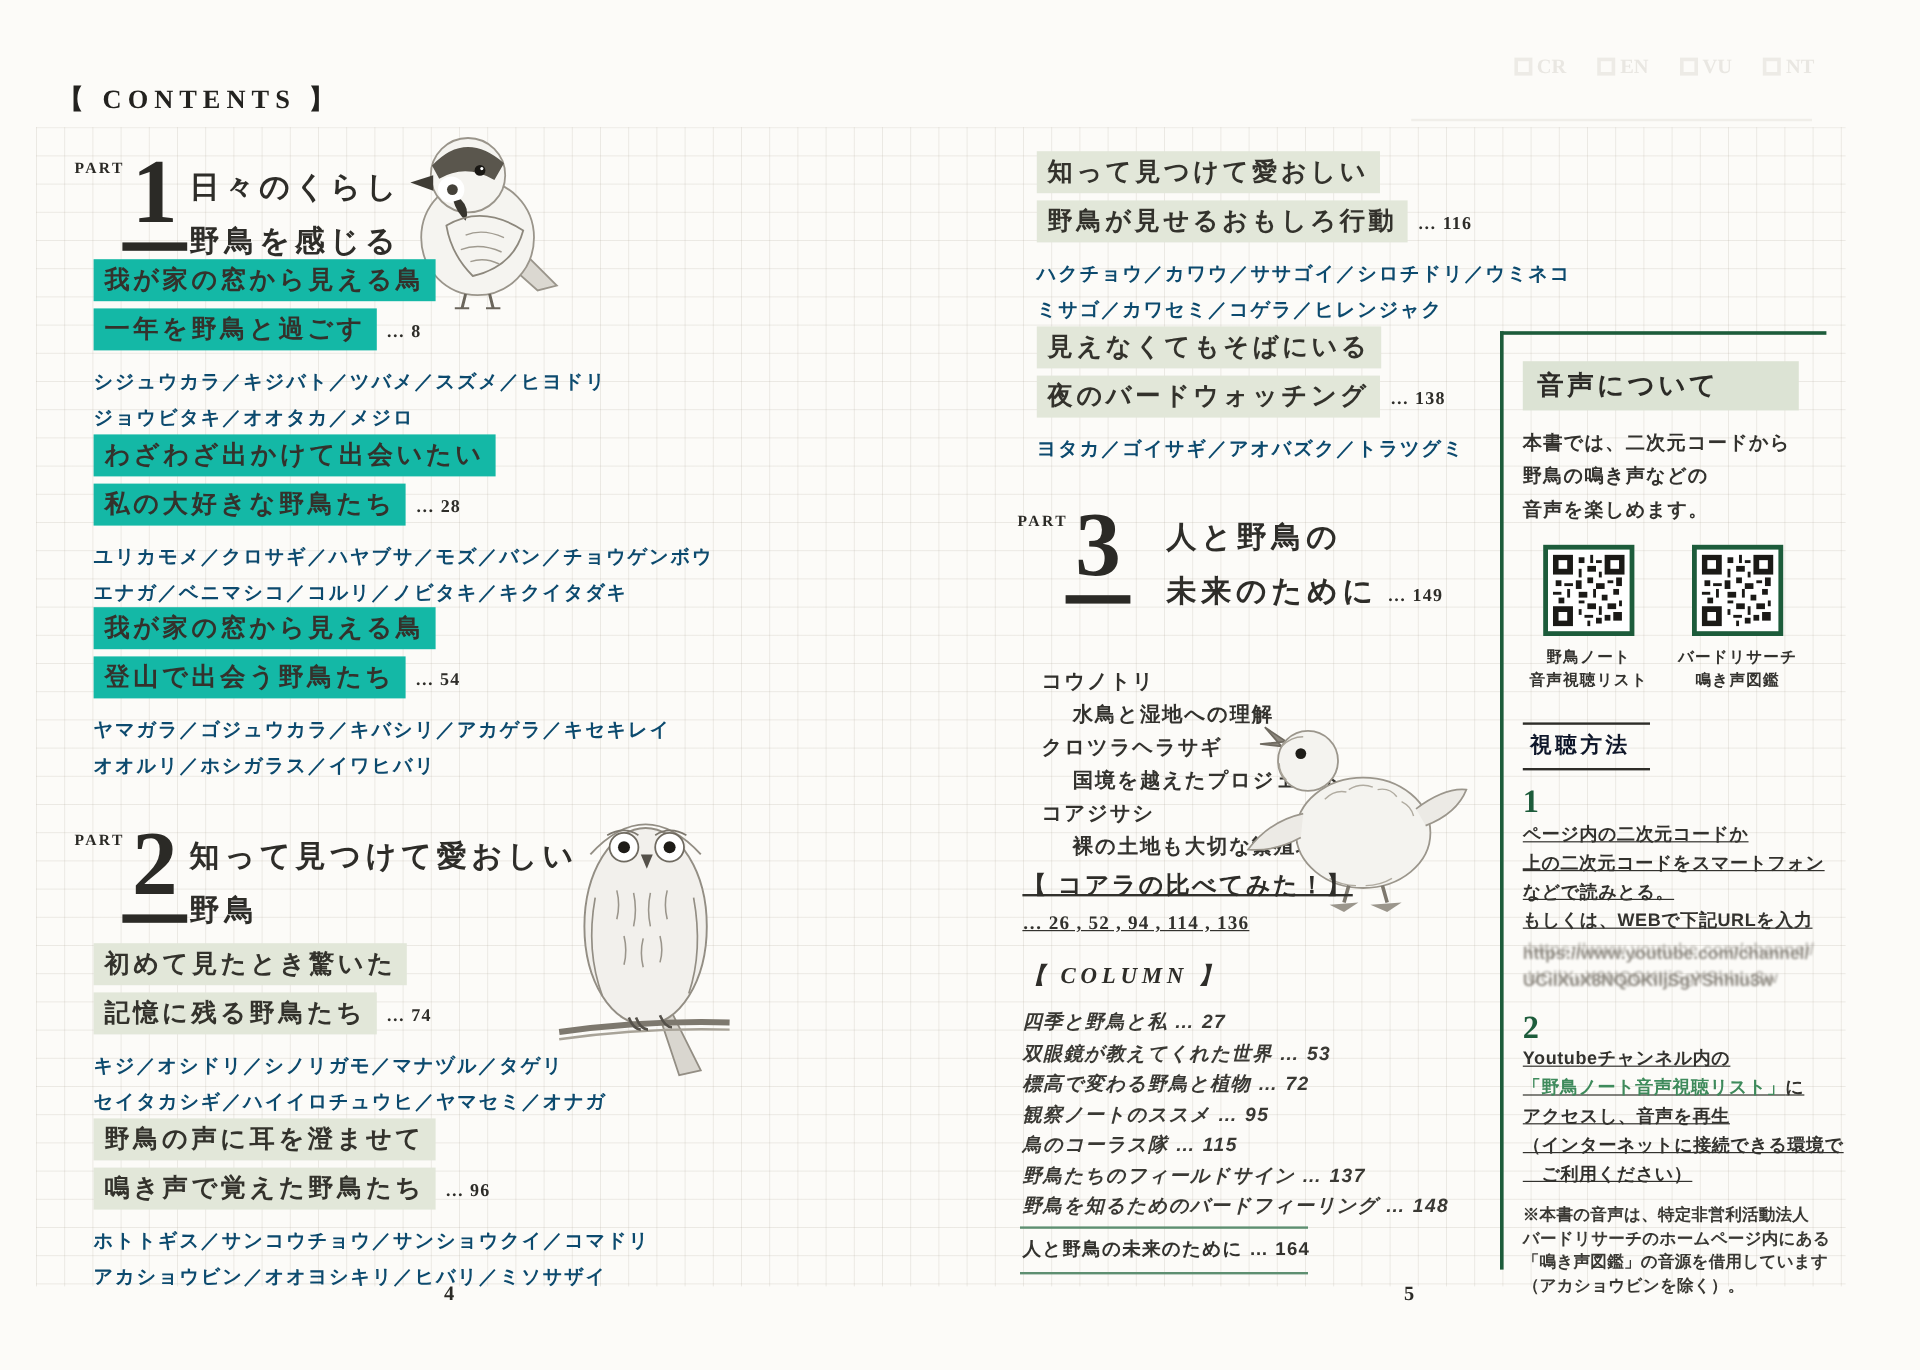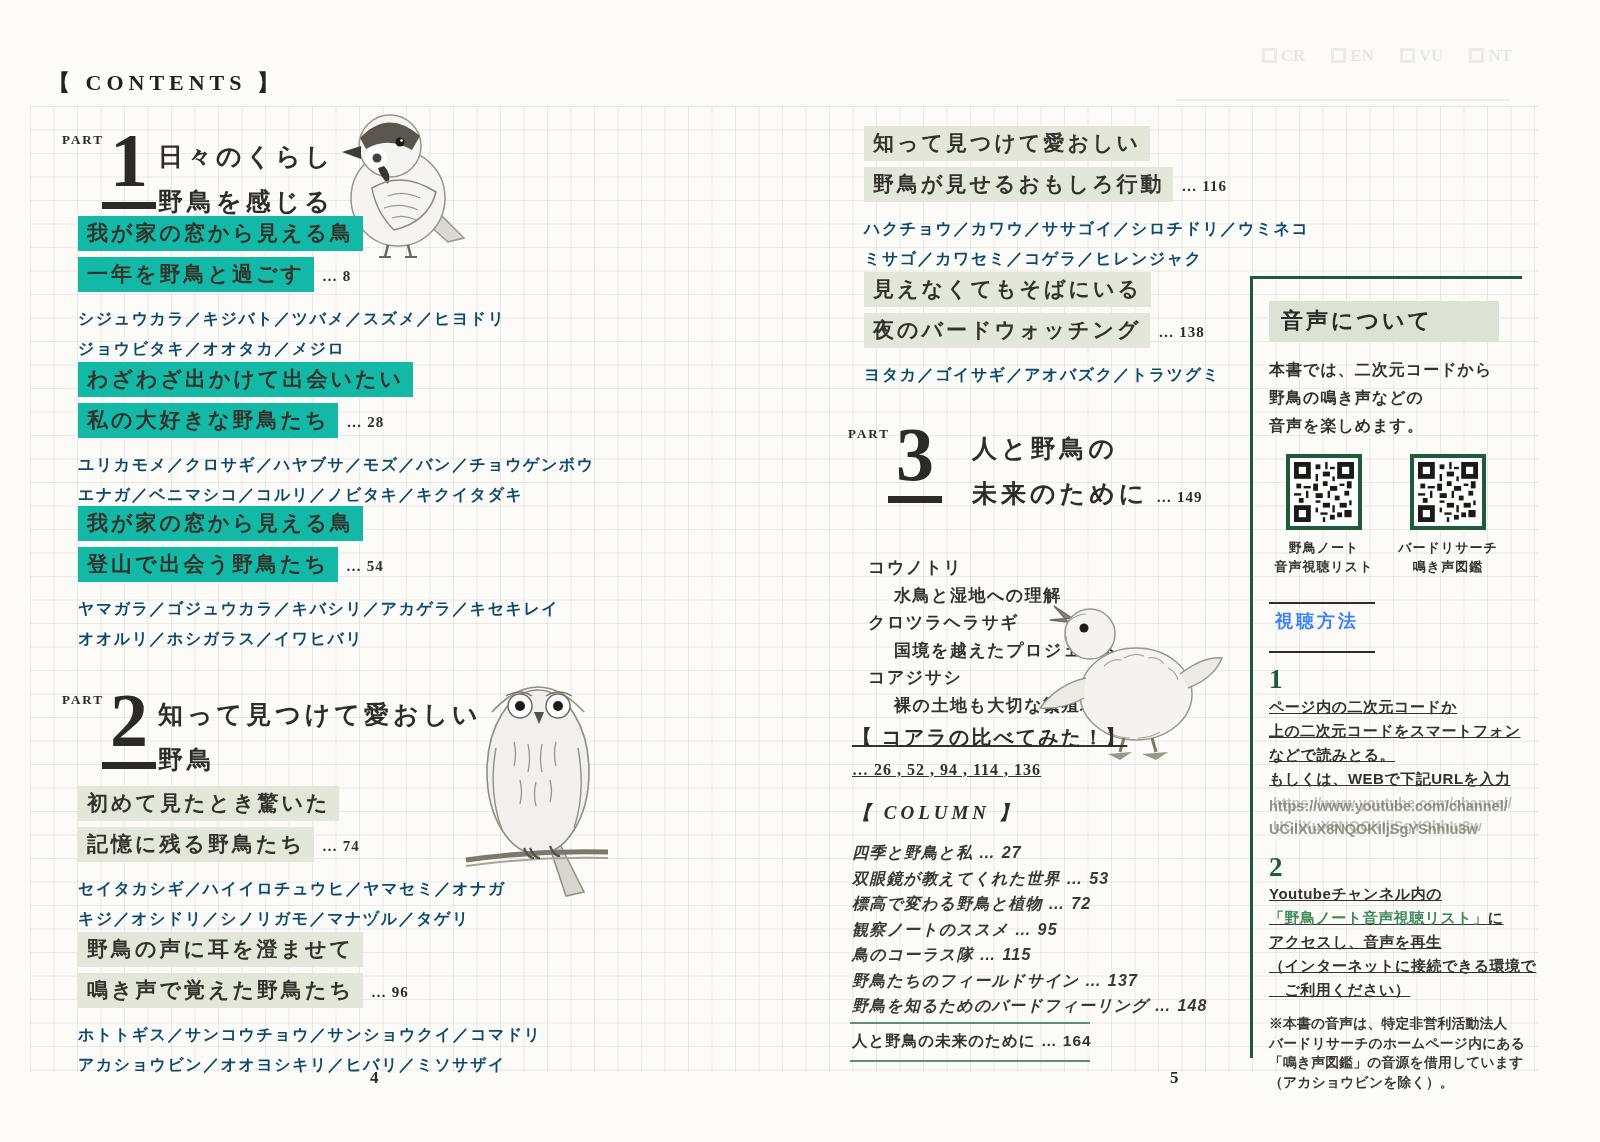--- a/index.html
+++ b/index.html
@@ -74,21 +74,21 @@
     border-top:3px solid #1d5c3b; border-left:3px solid #1d5c3b;
     padding:22px 0 0 16px;
   }
   .audio-title { display:block; width:230px; background:#dce3d4; padding:5px 10px 6px 12px; font-size:22px; font-weight:bold; letter-spacing:3px; color:#2c2b27; }
   .audio-intro { margin-top:14px; font-size:16px; font-weight:600; letter-spacing:1px; line-height:28px; color:#33322e; }
   .qr-row { margin-top:14px; display:flex; gap:14px; }
   .qr-fig { width:110px; text-align:center; }
   .qr-frame { width:76px; height:76px; margin:0 auto; border:4px solid #1d5c3b; background:#fff; padding:4px; }
   .qr-frame svg { width:100%; height:100%; display:block; }
   .qr-label { margin-top:8px; font-size:13px; font-weight:bold; letter-spacing:1px; line-height:19px; color:#33322e; white-space:nowrap; }
-  .method-title { display:inline-block; margin-top:26px; border-top:2px solid #2e2d29; border-bottom:2px solid #2e2d29; padding:5px 16px 18px 6px; font-size:18px; font-weight:bold; letter-spacing:3px; color:#3b82f6; }
+  .method-title { display:inline-block; margin-top:26px; border-top:2px solid #2e2d29; border-bottom:2px solid #2e2d29; padding:5px 16px 7px 6px; font-size:18px; font-weight:bold; letter-spacing:3px; color:#0f172a; }
   .step-num { margin-top:12px; font-family:"Liberation Serif", serif; font-weight:bold; font-size:27px; color:#1d5c3b; line-height:1.1; }
   .step-text { font-size:15px; font-weight:600; letter-spacing:.5px; line-height:24px; color:#33322e; white-space:nowrap;text-decoration:underline; }
   .ghost-url { margin-top:4px; font-size:14.5px; font-weight:600; color:rgba(126,121,112,.8); line-height:23px; filter:blur(.7px); text-shadow:4px -3px 0 rgba(126,121,112,.45); white-space:nowrap; }
   .green-text { color:#3e8a5b; }
   .audio-note { margin-top:12px; font-size:13.8px; font-weight:600; letter-spacing:.2px; line-height:19.5px; color:#3a3934; white-space:nowrap; }
 
   .page-num { position:absolute; font-family:"Liberation Serif", serif; font-weight:bold; font-size:17px; color:#2b2a26; }
 
   .illus { position:absolute; }
 </style>
@@ -228,22 +228,22 @@
   <path d="M34,96 Q26,140 40,178 M116,96 Q124,140 112,176" fill="none" stroke="#938e84" stroke-width="1.4"></path>
   <path d="M4,208 Q75,198 146,200" fill="none" stroke="#7d786e" stroke-width="5"></path>
   <path d="M4,214 Q75,204 146,206" fill="none" stroke="#a8a398" stroke-width="2"></path>
   <path d="M62,196 q4,10 10,10 M68,196 q4,10 10,10 M88,194 q4,10 10,10" fill="none" stroke="#55514a" stroke-width="2.2"></path>
 </svg>
 
 <div class="sec" style="left:78px; top:786px;">
   <div class="hl-line"><span class="hl green">初めて見たとき驚いた</span></div>
   <div class="hl-line"><span class="hl green">記憶に残る野鳥たち</span><span class="page-ref">… 74</span></div>
   <div class="species-block">
+    <div class="species">キジ／オシドリ／シノリガモ／マナヅル／タゲリ</div>
     <div class="species">セイタカシギ／ハイイロチュウヒ／ヤマセミ／オナガ</div>
-    <div class="species">キジ／オシドリ／シノリガモ／マナヅル／タゲリ</div>
   </div>
 </div>
 
 <div class="sec" style="left:78px; top:932px;">
   <div class="hl-line"><span class="hl green">野鳥の声に耳を澄ませて</span></div>
   <div class="hl-line"><span class="hl green">鳴き声で覚えた野鳥たち</span><span class="page-ref">… 96</span></div>
   <div class="species-block">
     <div class="species">ホトトギス／サンコウチョウ／サンショウクイ／コマドリ</div>
     <div class="species">アカショウビン／オオヨシキリ／ヒバリ／ミソサザイ</div>
   </div>

